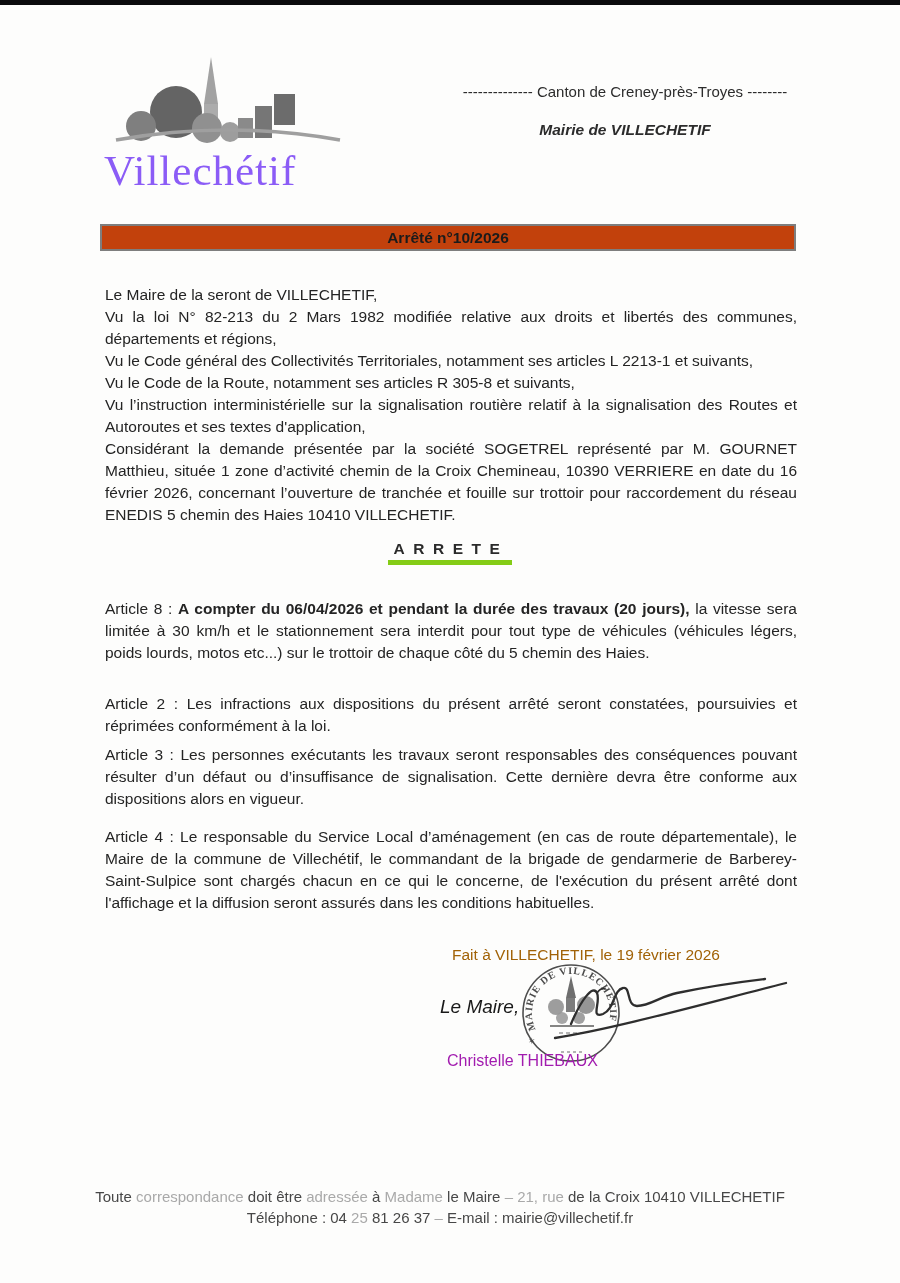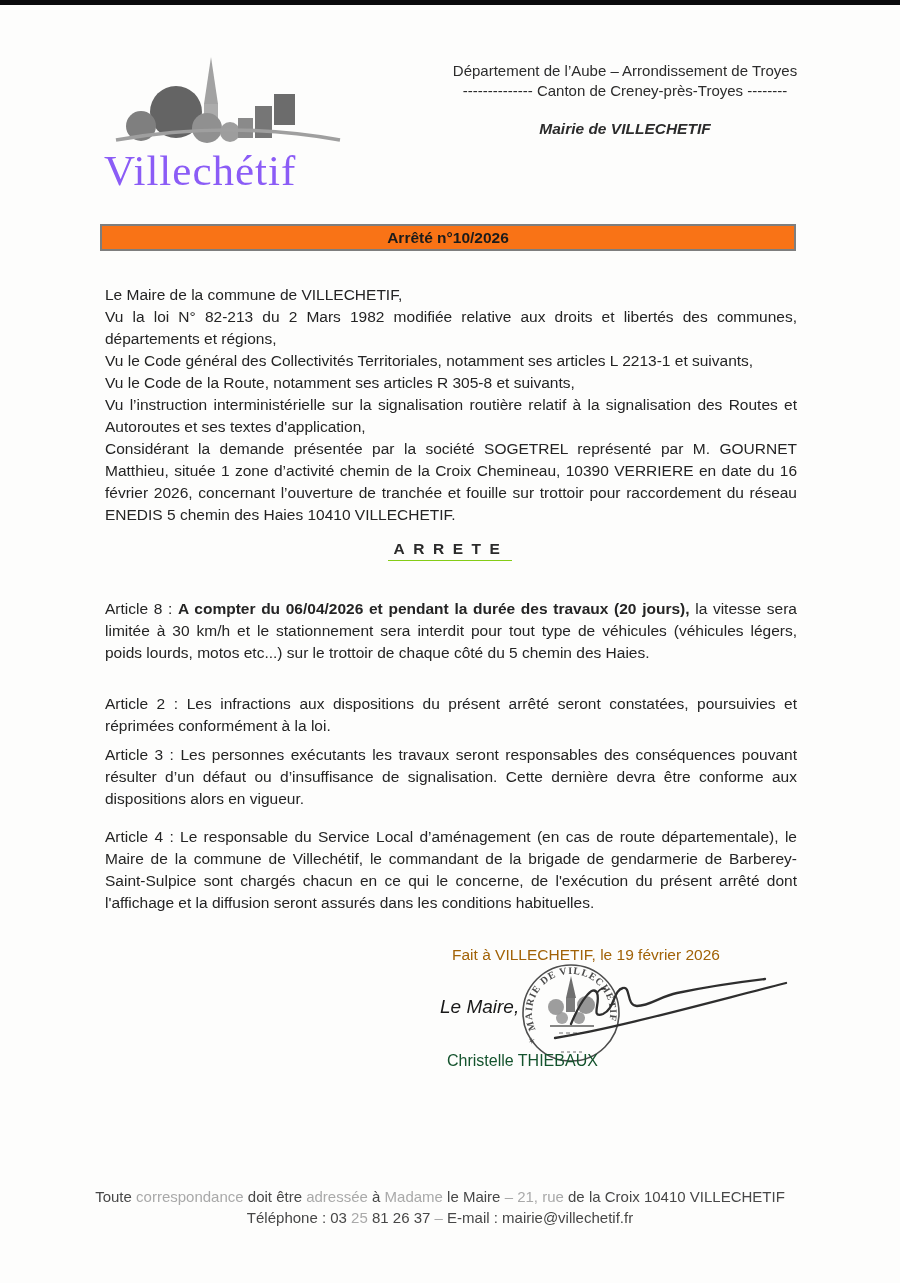--- a/index.html
+++ b/index.html
@@ -18,49 +18,49 @@
   .logo { position:absolute; left:104px; top:56px; width:240px; }
   .logo svg { display:block; margin-left:10px; }
   .logo-wordmark {
     font-family:"Liberation Serif","DejaVu Serif",serif;
     font-size:43px; color:#8b5cf6; letter-spacing:1px; line-height:1; margin-top:5px;
   }
 
   
   .hdr-right { position:absolute; left:450px; top:62px; width:350px; text-align:center; color:#2c2c2c; }
   .hdr-right .l1 { font-size:15px; }
-  .hdr-right .l2 { font-size:15px; margin-top:3px; }
+  .hdr-right .l2 { font-size:15px; margin-top:21px; }
   .hdr-right .l3 { font-size:15.5px; font-weight:bold; font-style:italic; margin-top:21px; }
 
   
   .title-box {
     position:absolute; left:100px; top:224px; width:696px; height:27px;
-    border:2px solid #7e7e7e; background:#f97316;
+    border:2px solid #7e7e7e; background:#c2410c;
     text-align:center; line-height:24px; font-size:15.5px; font-weight:bold; color:#1b1b1b;
   }
 
   
   .preamble { position:absolute; left:105px; top:284px; width:692px; }
   .preamble p, .article { font-size:15.5px; line-height:22px; text-align:justify; color:#242424; }
 
   .arrete-wrap { position:absolute; left:0; top:540px; width:900px; text-align:center; }
   .arrete {
     display:inline-block; font-size:15.5px; font-weight:bold; letter-spacing:0.55em;
-    color:#2a2a2a; border-bottom:1px solid #84cc16; padding:0 4px 2px 6px;
+    color:#2a2a2a; border-bottom:5px solid #84cc16; padding:0 4px 2px 6px;
   }
 
   .article { position:absolute; left:105px; width:692px; }
   .art1 { top:598px; } .art2 { top:681px;margin-top:12px; } .art3 { top:744px; } .art4 { top:826px; }
 
   
   .sig-place { position:absolute; left:452px; top:946px; font-size:15.5px; color:#a16207; }
   .sig-role  { position:absolute; left:440px; top:996px; font-size:19px; color:#191919;font-style:italic; }
   .stamp     { position:absolute; left:504px; top:960px; }
   .sig-scrawl{ position:absolute; left:553px; top:966px; }
-  .sig-name  { position:absolute; left:447px; top:1052px; font-size:16px; color:#14532d; }
+  .sig-name  { position:absolute; left:447px; top:1052px; font-size:16px; color:#a21caf; }
 
   
   .footer { position:absolute; left:0; top:1188px; width:880px; text-align:center;
             font-family:Liberation Sans, sans-serif; color:#474747; font-size:15px; }
   .footer .line2 { margin-top:4px; }
   .footer .faded { color:#a9a9a9; }
 </style>
 </head>
 <body>
 
@@ -78,31 +78,30 @@
       <circle cx="116" cy="76" r="10" fill="#9d9d9d"></circle>
       <rect x="124" y="62" width="15" height="20" fill="#8a8a8a"></rect>
       <rect x="141" y="50" width="17" height="32" fill="#767676"></rect>
       <rect x="160" y="38" width="21" height="31" fill="#6c6c6c"></rect>
       <path d="M 2,84 Q 114,64 226,84" stroke="#9f9f9f" stroke-width="3.5" fill="none"></path>
     </svg>
     <div class="logo-wordmark">Villechétif</div>
   </div>
 
   <div class="hdr-right">
-    <div class="l1">Département de l’Aube – Arrondissement de Troyes</div>
     <div class="l2">-------------- Canton de Creney-près-Troyes --------</div>
     <div class="l3">Mairie de VILLECHETIF</div>
   </div>
 
   <div class="title-box">
     <span>Arrêté n°10/2026</span>
   </div>
 
   <div class="preamble">
-    <p>Le Maire de la commune de VILLECHETIF,</p>
+    <p>Le Maire de la seront de VILLECHETIF,</p>
     <p>Vu la loi N° 82-213 du 2 Mars 1982 modifiée relative aux droits et libertés des communes, départements et régions,</p>
     <p>Vu le Code général des Collectivités Territoriales, notamment ses articles L 2213-1 et suivants,</p>
     <p>Vu le Code de la Route, notamment ses articles R 305-8 et suivants,</p>
     <p>Vu l’instruction interministérielle sur la signalisation routière relatif à la signalisation des Routes et Autoroutes et ses textes d'application,</p>
     <p>Considérant la demande présentée par la société SOGETREL représenté par M. GOURNET Matthieu, située 1 zone d’activité chemin de la Croix Chemineau, 10390 VERRIERE en date du 16 février 2026, concernant l’ouverture de tranchée et fouille sur trottoir pour raccordement du réseau ENEDIS 5 chemin des Haies 10410 VILLECHETIF.</p>
   </div>
 
   <div class="arrete-wrap">
     <span class="arrete">ARRETE</span>
   </div>
@@ -145,16 +144,16 @@
         <path d="M 2,72 C 60,63 150,38 233,17"></path>
         <path d="M 44,27 C 46,24 49,22 52,23" stroke-width="1.8"></path>
       </g>
     </svg>
   </div>
 
   <div class="sig-name">Christelle THIEBAUX</div>
 
   <div class="footer">
     <div class="line1"><span>Toute </span><span class="faded">correspondance </span><span>doit être </span><span class="faded">adressée </span><span>à </span><span class="faded">Madame </span><span>le Maire </span><span class="faded">– 21, rue </span><span>de la Croix 10410 VILLECHETIF</span></div>
-    <div class="line2"><span>Téléphone : 03 </span><span class="faded">25 </span><span>81 26 37 </span><span class="faded">– </span><span>E-mail : mairie@villechetif.fr</span></div>
+    <div class="line2"><span>Téléphone : 04 </span><span class="faded">25 </span><span>81 26 37 </span><span class="faded">– </span><span>E-mail : mairie@villechetif.fr</span></div>
   </div>
 
 </div>
 
 </body></html>

